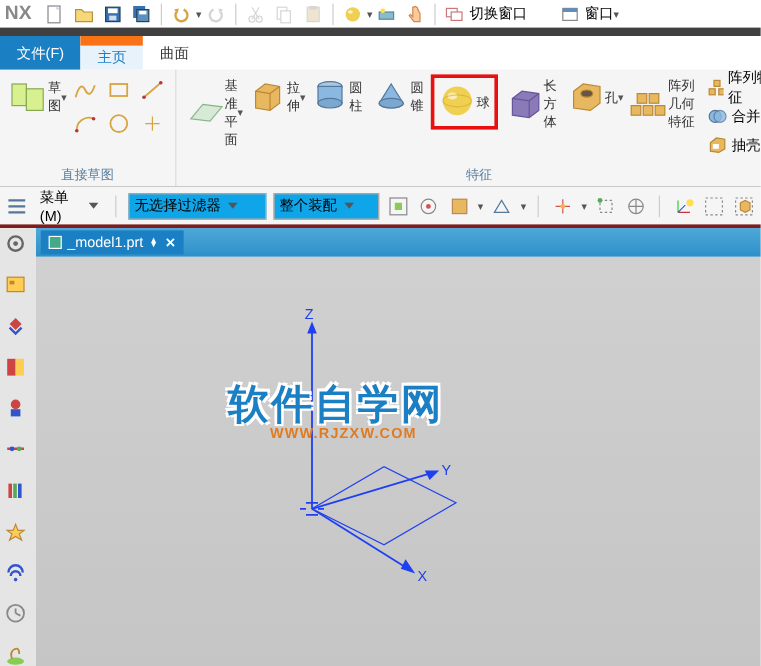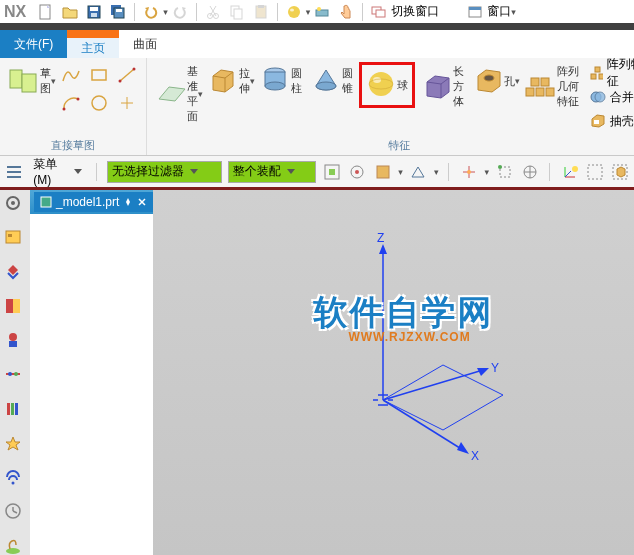--- a/index.html
+++ b/index.html
@@ -18,21 +18,21 @@
 .rgroup-label{text-align:center;color:#5a7fa0;font-size:11px;padding-top:2px}
 .big-btn{display:flex;align-items:center;width:48px;cursor:pointer;padding:2px}
 .big-btn .ico{width:32px;height:32px;margin-bottom:2px}
 .big-btn .lbl{font-size:11px;text-align:center;color:#333}
 .highlight-box{border:3px solid #e91010;padding:1px}
 .small-grid{display:grid;grid-template-columns:repeat(3,26px);grid-template-rows:repeat(2,26px);gap:2px}
 .sm-ico{width:26px;height:26px;display:flex;align-items:center;justify-content:center;cursor:pointer}
 .side-list{display:flex;flex-direction:column;gap:2px;padding-left:4px}
 .side-item{display:flex;align-items:center;gap:4px;cursor:pointer;font-size:11px;height:22px}
 .filterbar{height:34px;background:#f5f5f5;border-bottom:3px solid #7f1d1d;display:flex;align-items:center;padding:0 4px;gap:6px}
-.combo{height:22px;border:1px solid #aaa;background:#84cc16;display:flex;align-items:center;padding:0 4px;cursor:pointer;position:relative}
+.combo{height:22px;border:1px solid #aaa;background:#0ea5e9;display:flex;align-items:center;padding:0 4px;cursor:pointer;position:relative}
 .combo::after{content:"";border-left:4px solid transparent;border-right:4px solid transparent;border-top:5px solid #555;margin-left:6px}
 .fb-ico{width:22px;height:22px;display:flex;align-items:center;justify-content:center;cursor:pointer}
 .dropdown-arrow{font-size:9px;color:#555}
 .workspace{display:flex;height:365px}
 .left-side{width:30px;background:#e5e5e5;display:flex;flex-direction:column;align-items:center;padding-top:4px;gap:16px}
 .ls-ico{width:22px;height:22px;cursor:pointer}
 .tab-strip{height:24px;background:linear-gradient(#4fa8d8,#2d8fc9);display:flex;align-items:center;padding-left:4px}
 .doc-tab{background:#1b7fc4;color:#fff;height:20px;display:flex;align-items:center;padding:0 6px;gap:4px;font-size:11px}
 .canvas{flex:1;background:linear-gradient(#d0d0d0,#c5c5c5);position:relative}
 .watermark{position:absolute;left:160px;top:100px;font-size:34px;font-weight:bold;color:#1b7fc4;text-shadow:-2px -2px 0 #fff,2px -2px 0 #fff,-2px 2px 0 #fff,2px 2px 0 #fff;letter-spacing:2px}
@@ -464,21 +464,21 @@
           <line x1="9" y1="9" x2="13" y2="11" stroke="#888" stroke-width="1.5"></line>
         </svg>
       </div>
     <div class="ls-ico">
         <svg width="18" height="18">
           <ellipse cx="9" cy="14" rx="7" ry="3" fill="#8c5"></ellipse>
           <path d="M6 12 Q4 6 8 4 Q12 2 12 8" fill="none" stroke="#b83" stroke-width="1.5"></path>
         </svg>
       </div>
   </div>
-  <div style="flex:1;display:flex;">
+  <div style="flex:1;display:flex;flex-direction:column">
     <div class="tab-strip">
       <div class="doc-tab">
         <svg width="12" height="12">
             <rect x="1" y="1" width="10" height="10" fill="#4a8" stroke="#fff"></rect>
           </svg>
         <span>_model1.prt</span>
         <svg width="10" height="10">
             <path d="M5 1 L7 5 L5 9 L3 5 Z" fill="#fff"></path>
           </svg>
         <svg width="10" height="10">

